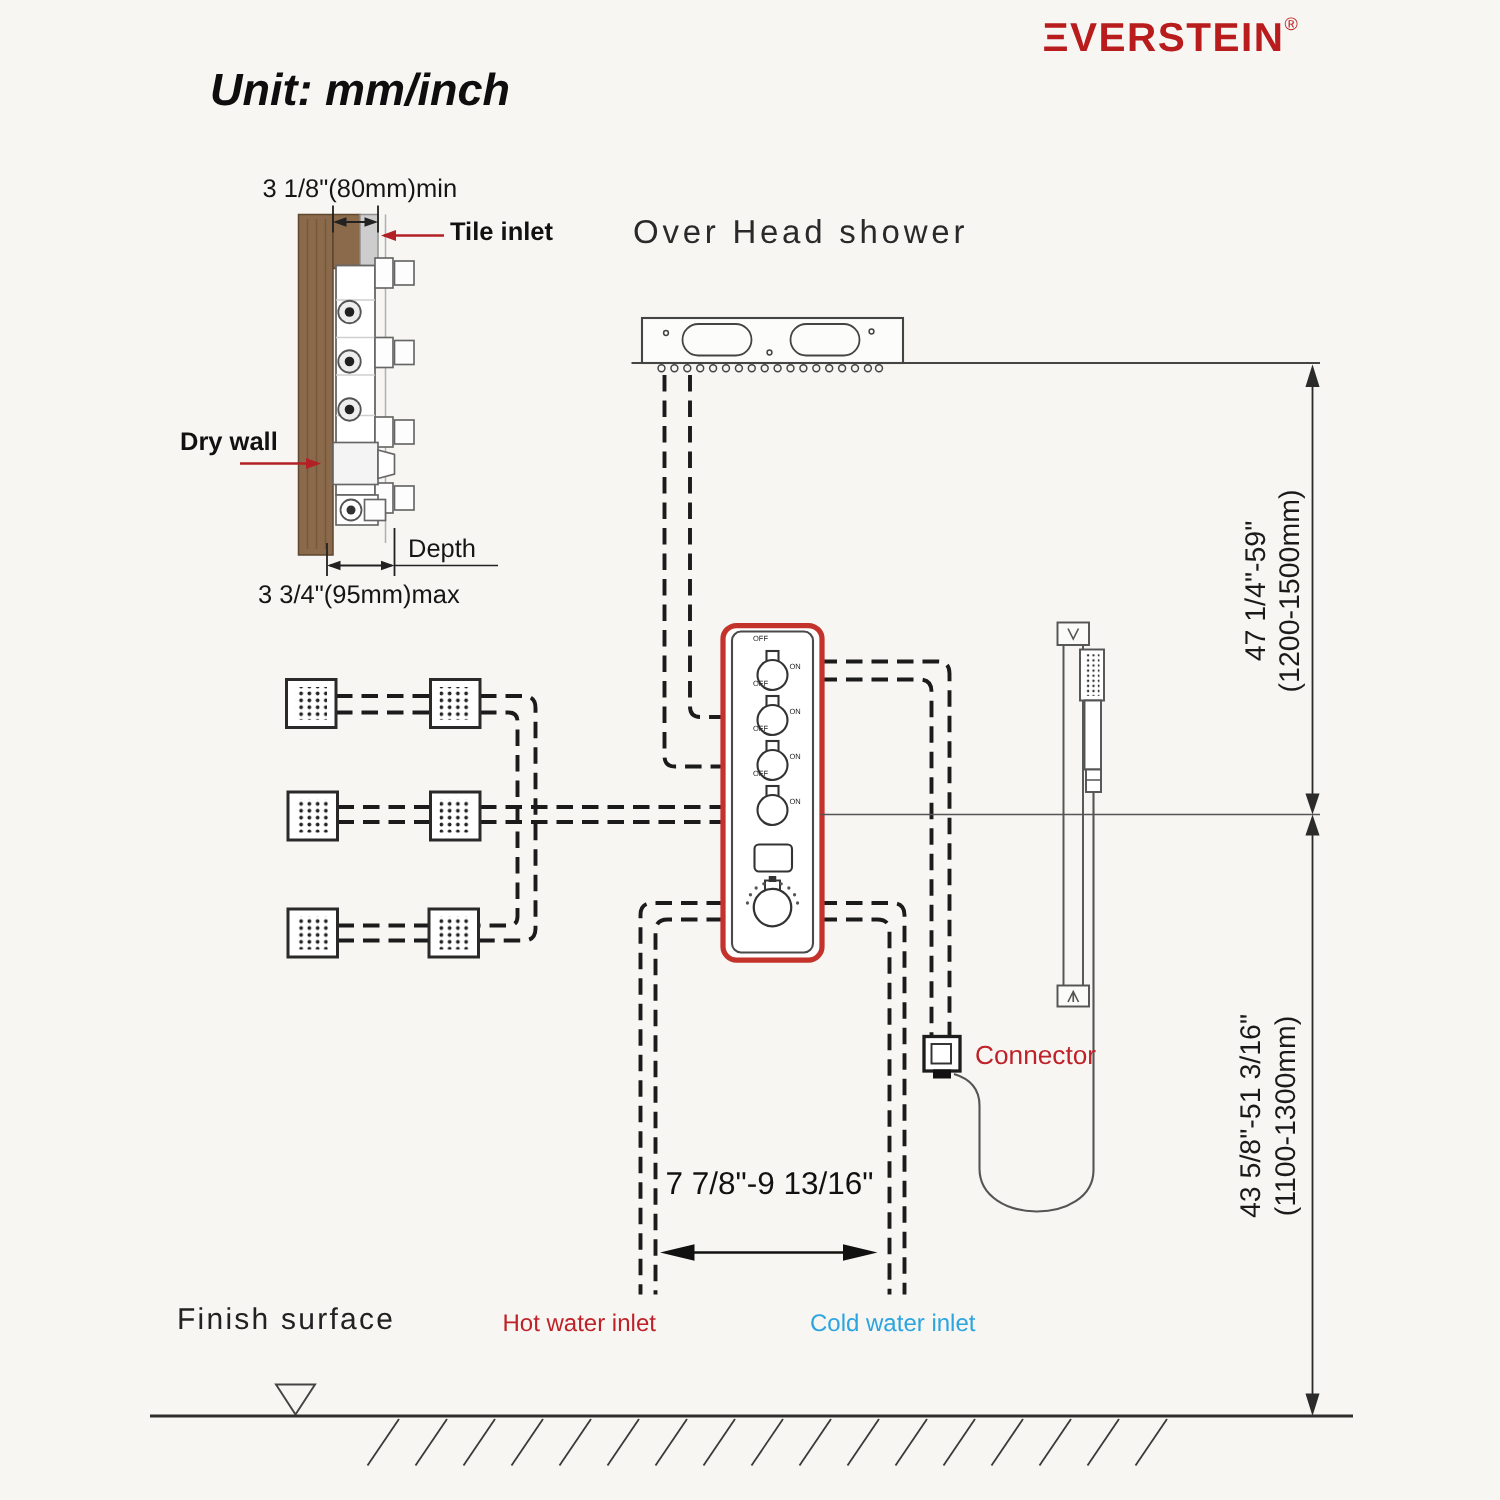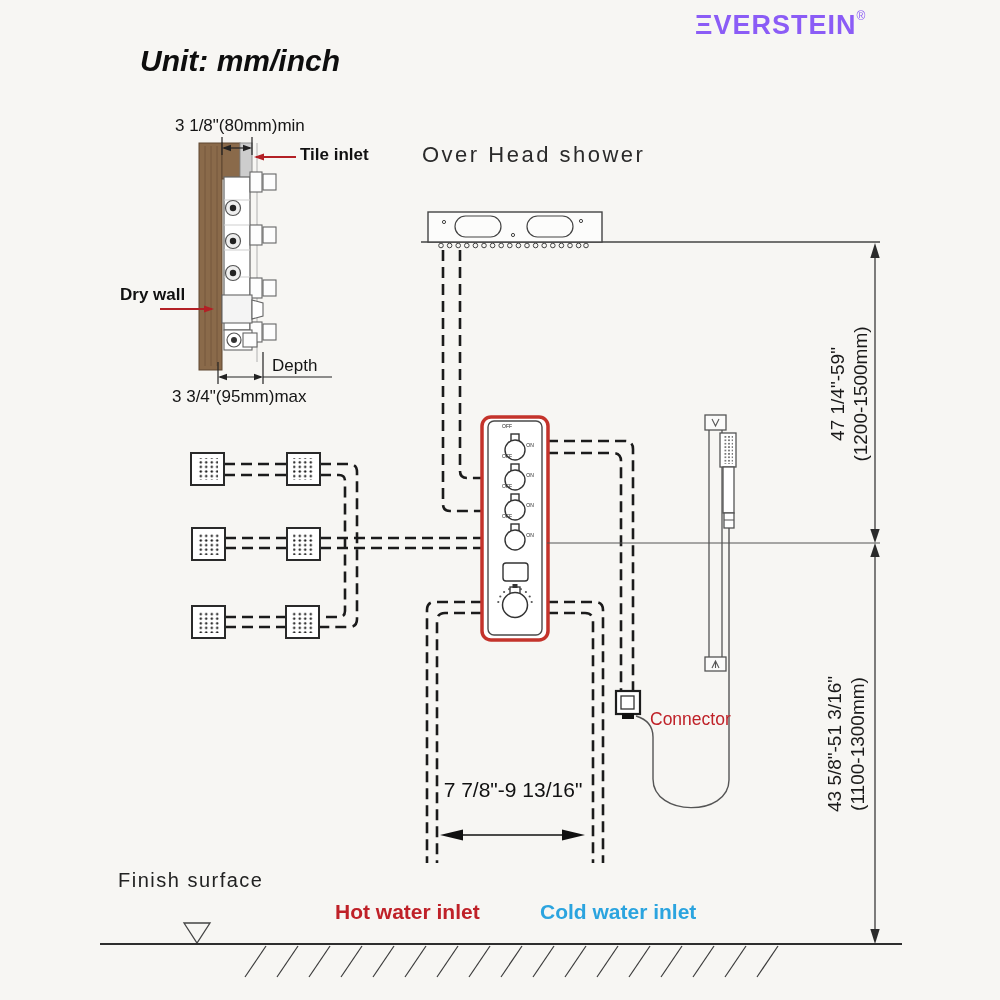--- a/index.html
+++ b/index.html
@@ -1,34 +1,34 @@
 <!DOCTYPE html>
 <html><head>
 <meta charset="utf-8">
 <style>
   html,body{margin:0;padding:0;}
   body{width:1000px;height:1000px;position:relative;background:#f7f6f3;
        font-family:"Liberation Sans",sans-serif;overflow:hidden;}
   #stage{position:absolute;inset:0;width:1000px;height:1000px;}
   svg{position:absolute;left:0;top:0;}
   .t{position:absolute;white-space:nowrap;color:#1c1c1c;line-height:1.15;}
-  .brand{font-size:27px;font-weight:700;letter-spacing:1px;color:#8b5cf6;}
+  .brand{font-size:27px;font-weight:700;letter-spacing:1px;color:#b91c1c;}
   .brand sup{font-size:12px;font-weight:400;vertical-align:14px;}
   .unit{font-size:30px;font-weight:700;color:#0e0e0e;}
   .h-label{font-size:22px;letter-spacing:2.5px;color:#2a2a2a;}
   .dim{font-size:17px;color:#151515;}
   .dim-b{font-size:17px;font-weight:700;color:#111;}
   .red{color:#bf2128;}
   .blue{color:#2ba4df;}
   .rot{transform:translate(-50%,-50%) rotate(-90deg);text-align:center;
        font-size:19px;color:#1a1a1a;line-height:23px;}
   .big-dim{font-size:21px;text-align:center;width:210px;color:#111;}
   .foot{font-size:20px;letter-spacing:1.5px;color:#222;}
-  .inlet{font-size:21px;font-weight:700;margin-top:26px;}
-  .conn{font-size:17.5px;margin-top:16px;}
+  .inlet{font-size:16px;font-weight:400;}
+  .conn{font-size:17.5px;}
   .tiny{font-size:5px;color:#222;width:26px;text-align:center;letter-spacing:0;}
 </style>
 </head>
 <body>
 
 <div id="stage">
 
 <svg width="1000" height="1000" viewBox="0 0 1000 1000">
   <defs>
     <pattern id="jetdots" width="5.5" height="4.6" patternUnits="userSpaceOnUse">

